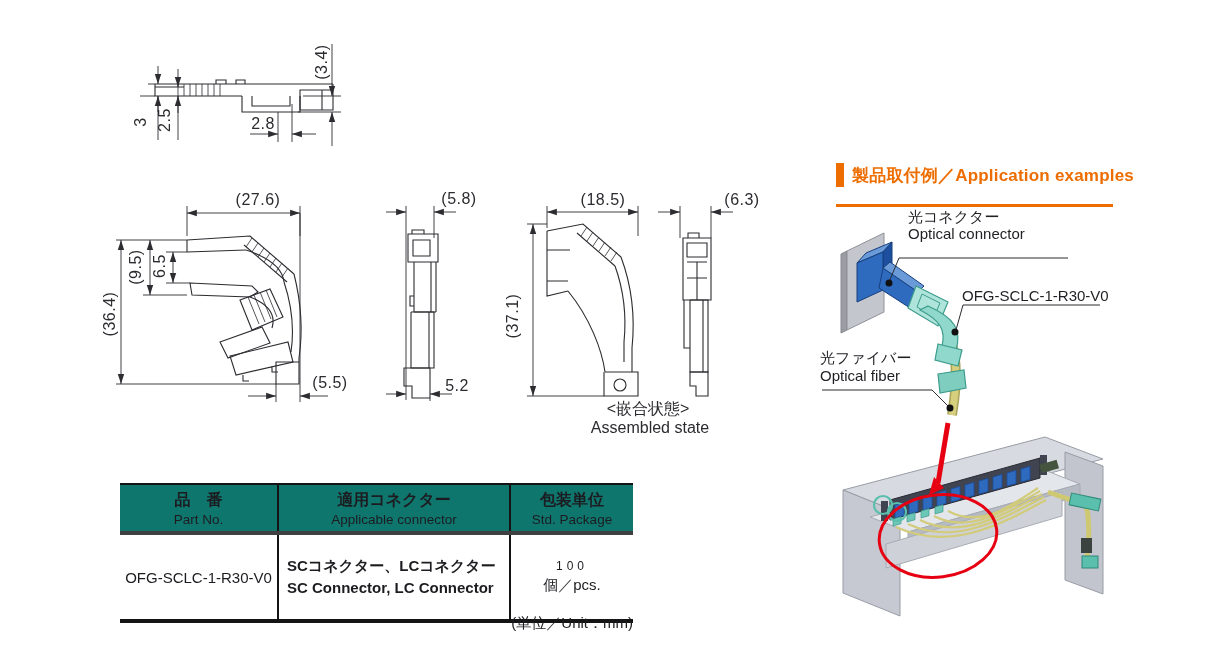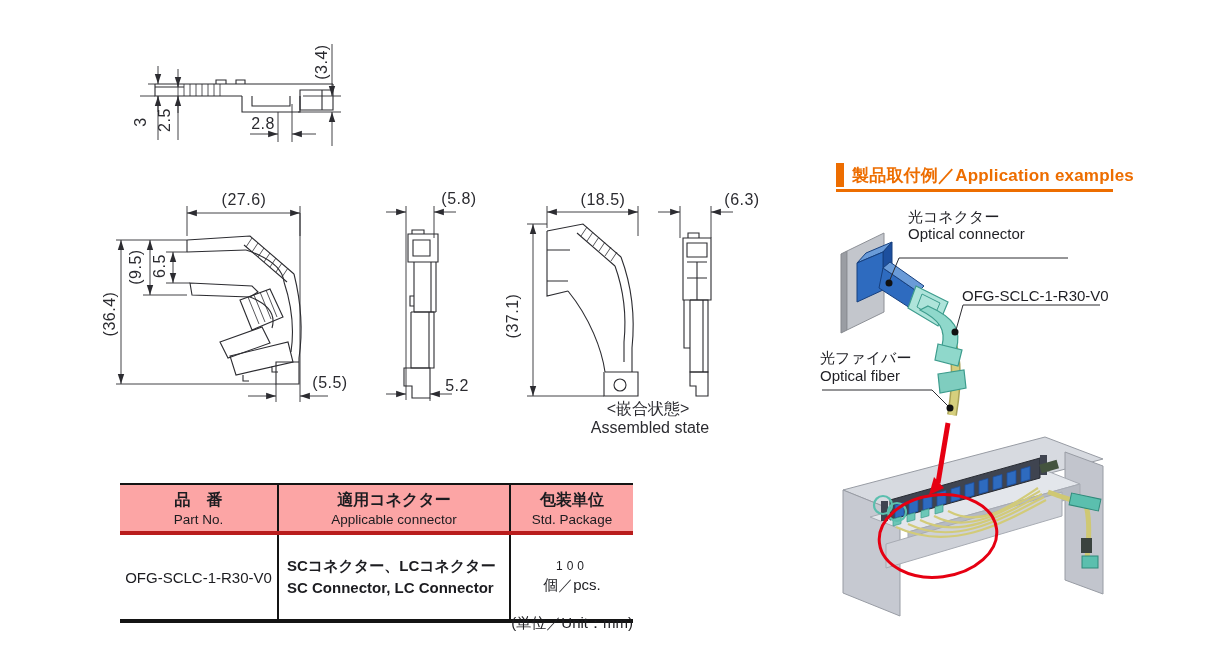--- a/index.html
+++ b/index.html
@@ -4,27 +4,27 @@
 <style>
   html,body{margin:0;padding:0;background:#ffffff;}
   .page{position:relative;width:1223px;height:662px;background:#ffffff;overflow:hidden;
         font-family:"Liberation Sans",sans-serif;color:#222226;}
   .art{position:absolute;left:0;top:0;}
   .dim{position:absolute;font-size:16px;color:#2b2b30;white-space:nowrap;
        transform:translate(-50%,-50%);letter-spacing:0.5px;}
   .dim.rot{transform:translate(-50%,-50%) rotate(-90deg);}
   .caption{position:absolute;font-size:16px;color:#2b2b30;white-space:nowrap;transform:translate(-50%,-50%);}
   .app-header{position:absolute;left:836px;top:163px;width:277px;display:flex;align-items:flex-end;
-              border-bottom:3px solid #ed6d00;padding-bottom:2px;}
+              border-bottom:3px solid #ed6d00;padding-bottom:17px;}
   .app-header .bar{width:8px;height:24px;background:#ed6d00;margin-right:8px;flex:0 0 auto;}
   .app-header .txt{font-size:17px;font-weight:bold;color:#ed6d00;white-space:nowrap;letter-spacing:0.2px;}
   .ill-label{position:absolute;font-size:15px;color:#1f1f24;white-space:nowrap;}
   .spec-table{position:absolute;left:120px;top:483px;width:513px;border-collapse:collapse;table-layout:fixed;}
   .spec-table th,.spec-table td{padding:2px 4px;vertical-align:middle;}
-  .spec-table thead th{background:#fca5a5;border-top:2px solid #141414;border-bottom:4px solid #b91c1c;
+  .spec-table thead th{background:#0f766e;border-top:2px solid #141414;border-bottom:4px solid #404040;
                        height:42px;font-weight:normal;}
   .spec-table tbody td{border-bottom:4px solid #141414;height:80px;}
   .spec-table th + th,.spec-table td + td{border-left:2px solid #141414;}
   .hdr-jp{font-size:16px;font-weight:600;color:#1c1c20;text-align:center;}
   .hdr-en{font-size:13.5px;color:#1c1c20;text-align:center;margin-top:1px;}
   .cell-center{text-align:center;font-size:15px;color:#1c1c20;}
   .cell-lines{font-size:15px;color:#1c1c20;line-height:1.45;padding-left:4px;font-weight:bold;}
   .qty{font-size:12px;letter-spacing:4px;text-align:center;color:#1c1c20;}
   .qty-unit{font-size:15px;text-align:center;color:#1c1c20;margin-top:3px;}
   .unit-note{position:absolute;left:433px;top:614px;width:200px;text-align:right;font-size:15px;color:#1c1c20;}
@@ -184,21 +184,21 @@
       <polygon points="929,495 944,488 934,477" fill="#e60012"></polygon>
       <ellipse cx="938" cy="536" rx="59" ry="41" fill="none" stroke="#e60012" stroke-width="3" transform="rotate(-7 938 536)"></ellipse>
     </g>
   </svg>
 
   <div class="dim rot" style="left:322px;top:62px">(3.4)</div>
   <div class="dim rot" style="left:141px;top:122px">3</div>
   <div class="dim rot" style="left:165px;top:120px">2.5</div>
   <div class="dim" style="left:263px;top:124px">2.8</div>
 
-  <div class="dim" style="left:244px;top:200px">(27.6)</div>
+  <div class="dim" style="left:258px;top:200px">(27.6)</div>
   <div class="dim rot" style="left:110px;top:314px">(36.4)</div>
   <div class="dim rot" style="left:136px;top:267px">(9.5)</div>
   <div class="dim rot" style="left:160px;top:266px">6.5</div>
   <div class="dim" style="left:330px;top:383px">(5.5)</div>
 
   <div class="dim" style="left:459px;top:199px">(5.8)</div>
   <div class="dim" style="left:457px;top:386px">5.2</div>
 
   <div class="dim" style="left:603px;top:200px">(18.5)</div>
   <div class="dim rot" style="left:513px;top:316px">(37.1)</div>

